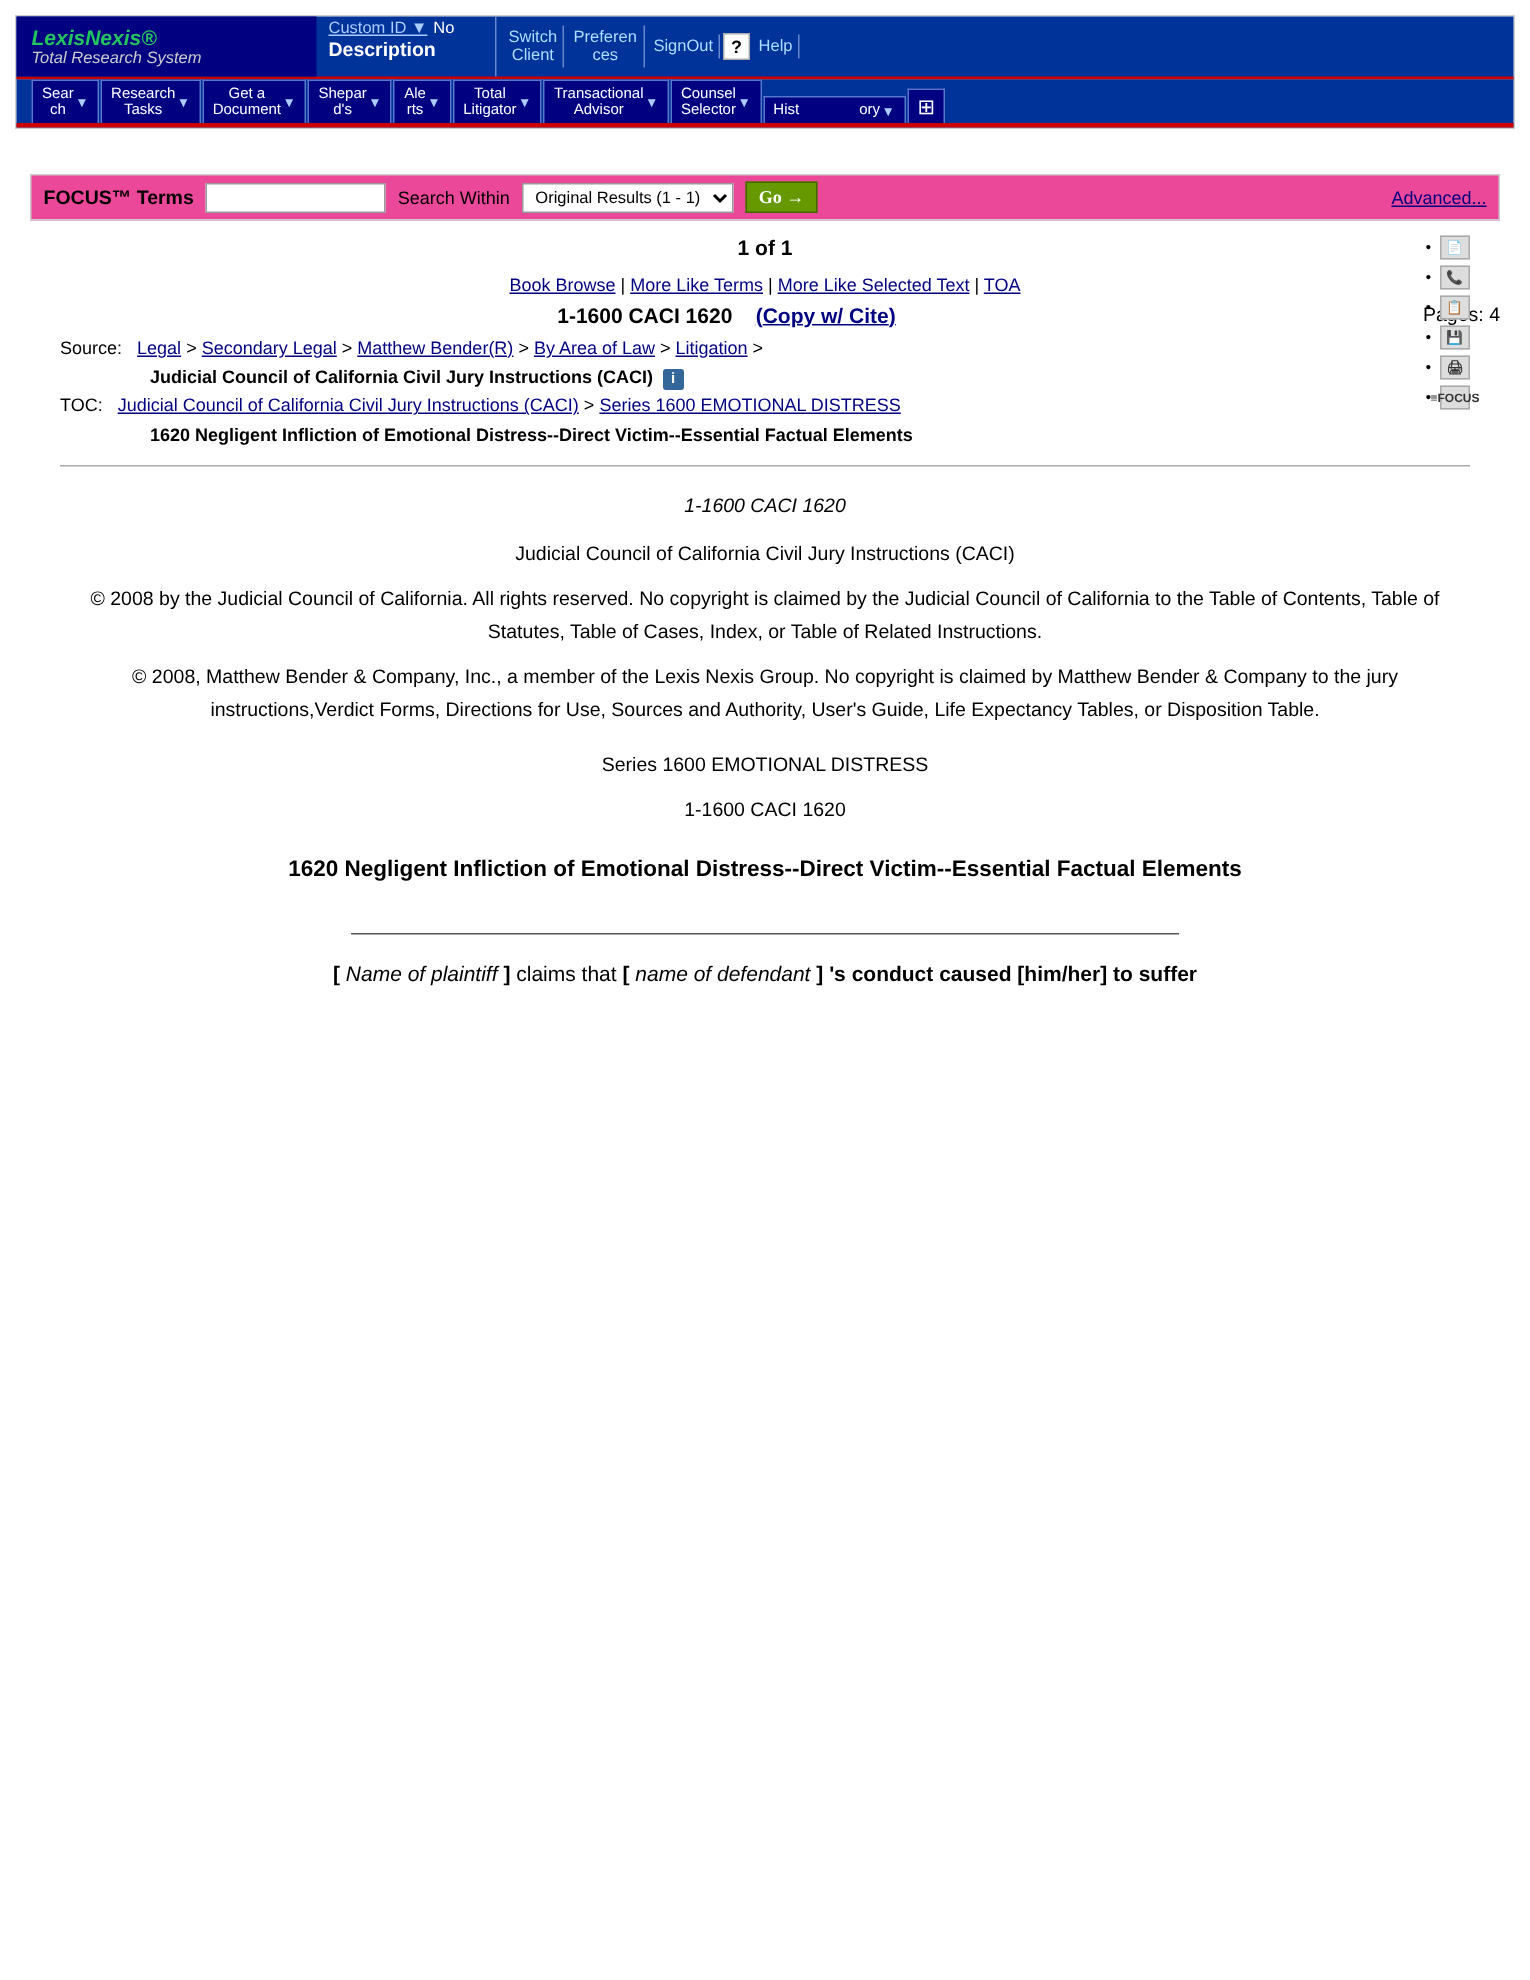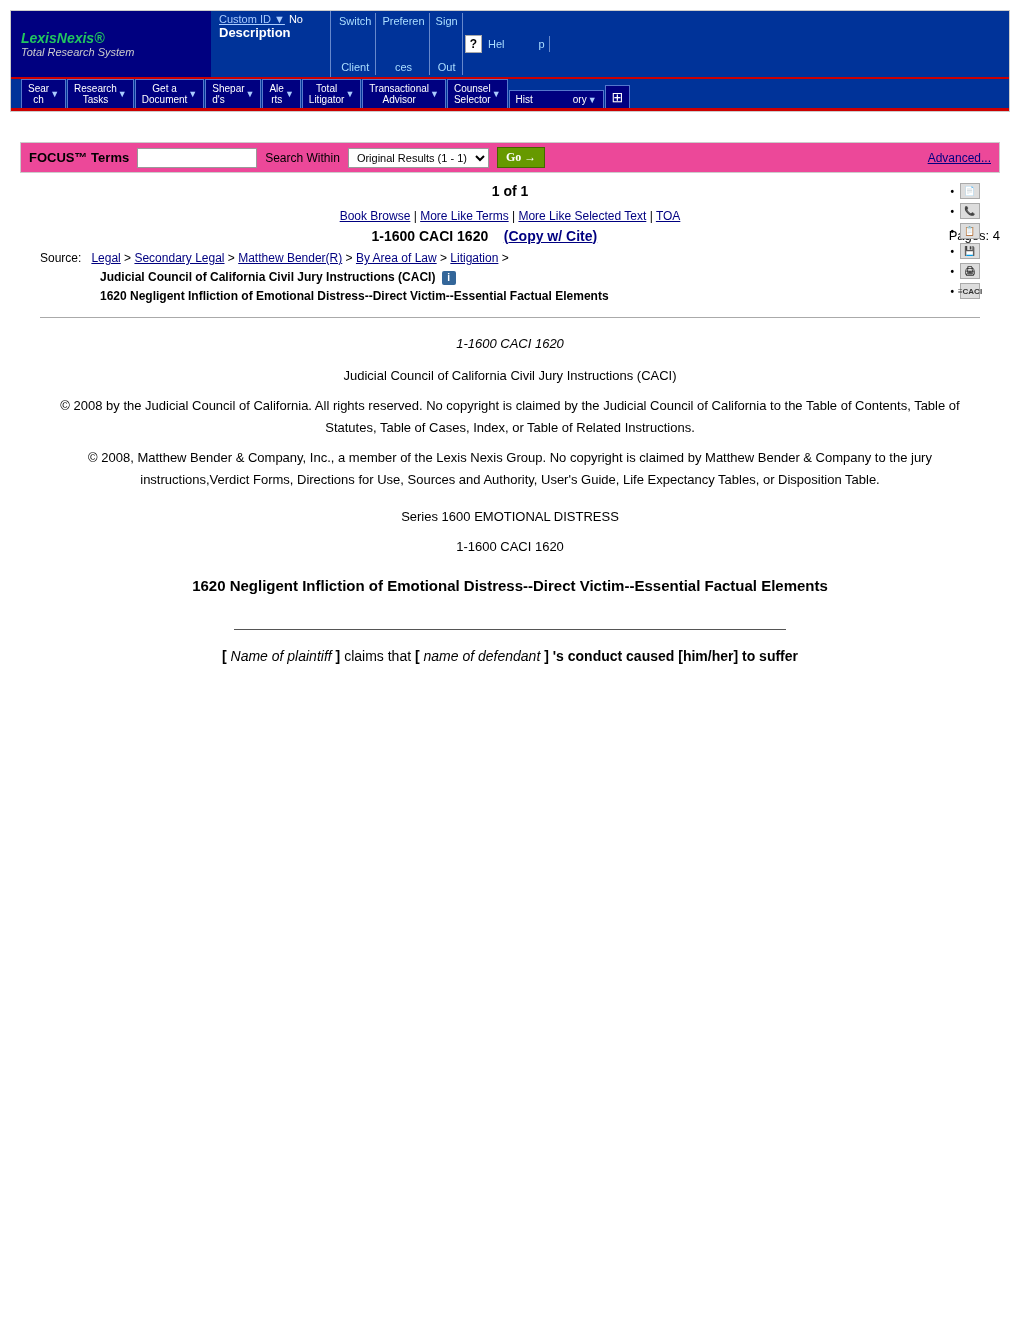--- a/index.html
+++ b/index.html
@@ -91,21 +91,20 @@
     .top-link {
       color: #aaddff;
       text-decoration: none;
       font-size: 11px;
       padding: 2px 4px;
       border-right: 1px solid #6688cc;
       cursor: pointer;
       display: flex;
       align-items: center;
       white-space: nowrap;
-      gap: 34px;
     }
 
     #question-box {
       background: #fff;
       color: #000;
       border: 1px solid #aaa;
       padding: 1px 4px;
       font-size: 12px;
       font-weight: bold;
       cursor: pointer;
@@ -404,21 +403,21 @@
 
     <div id="top-nav">
       <a class="top-link" style="display:flex;flex-direction:column;align-items:center;">
         <span>Switch</span>
         <span>Client</span>
       </a>
       <a class="top-link" style="display:flex;flex-direction:column;align-items:center;">
         <span>Preferen</span>
         <span>ces</span>
       </a>
-      <a class="top-link" style="display:flex;flex-direction:column;align-items:center;justify-content:center;">
+      <a class="top-link" style="display:flex;flex-direction:row;align-items:center;justify-content:center;">
         <span>Sign</span>
         <span>Out</span>
       </a>
       <div id="question-box">?</div>
       <a class="top-link" style="display:flex;align-items:center;">
         <span>Hel</span>
         <span>p</span>
       </a>
     </div>
   </div>
@@ -439,21 +438,21 @@
       <span class="nav-tab-arrow">▼</span>
     </div>
     <div class="nav-tab">
       <div style="display:flex;flex-direction:column;align-items:center;font-size:10px;">
         <span>Get a</span>
         <span>Document</span>
       </div>
       <span class="nav-tab-arrow">▼</span>
     </div>
     <div class="nav-tab">
-      <div style="display:flex;flex-direction:column;align-items:flex-start;font-size:10px;">
+      <div style="display:flex;flex-direction:column;align-items:center;font-size:10px;">
         <span>Shepar</span>
         <span>d's</span>
       </div>
       <span class="nav-tab-arrow">▼</span>
     </div>
     <div class="nav-tab">
       <div style="display:flex;flex-direction:column;align-items:center;font-size:10px;">
         <span>Ale</span>
         <span>rts</span>
       </div>
@@ -521,21 +520,21 @@
       <div class="icon-bullet">
         <div class="icon-img">📋</div>
       </div>
       <div class="icon-bullet">
         <div class="icon-img">💾</div>
       </div>
       <div class="icon-bullet">
         <div class="icon-img">🖨</div>
       </div>
       <div class="icon-bullet">
-        <div class="icon-img" style="font-size:8px;">≡CACI</div>
+        <div class="icon-img" style="font-size:8px;">≡FOCUS</div>
       </div>
     </div>
   </div>
 
 
   <div id="doc-links-bar">
     <a>Book Browse</a>
     <span> | </span>
     <a>More Like Terms</a>
     <span> | </span>
@@ -563,20 +562,27 @@
       <a>Legal</a> &gt;
       <a>Secondary Legal</a> &gt;
       <a>Matthew Bender(R)</a> &gt;
       <a>By Area of Law</a> &gt;
       <a>Litigation</a> &gt;
     </div>
     <div style="margin-left:60px;">
       <strong>Judicial Council of California Civil Jury Instructions (CACI)</strong>
       <span id="info-icon">i</span>
     </div>
+    <div>
+      <span class="toc-label">TOC:</span>
+      &nbsp;
+      <a>Judicial Council of California Civil Jury Instructions (CACI)</a>
+      &gt;
+      <a>Series 1600 EMOTIONAL DISTRESS</a>
+    </div>
     <div style="margin-left:60px;">
       <strong>1620 Negligent Infliction of Emotional Distress--Direct Victim--Essential Factual Elements</strong>
     </div>
   </div>
 
   <hr id="separator">
 
   <div id="doc-body">
     <div id="doc-body-title">1-1600 CACI 1620</div>
 

